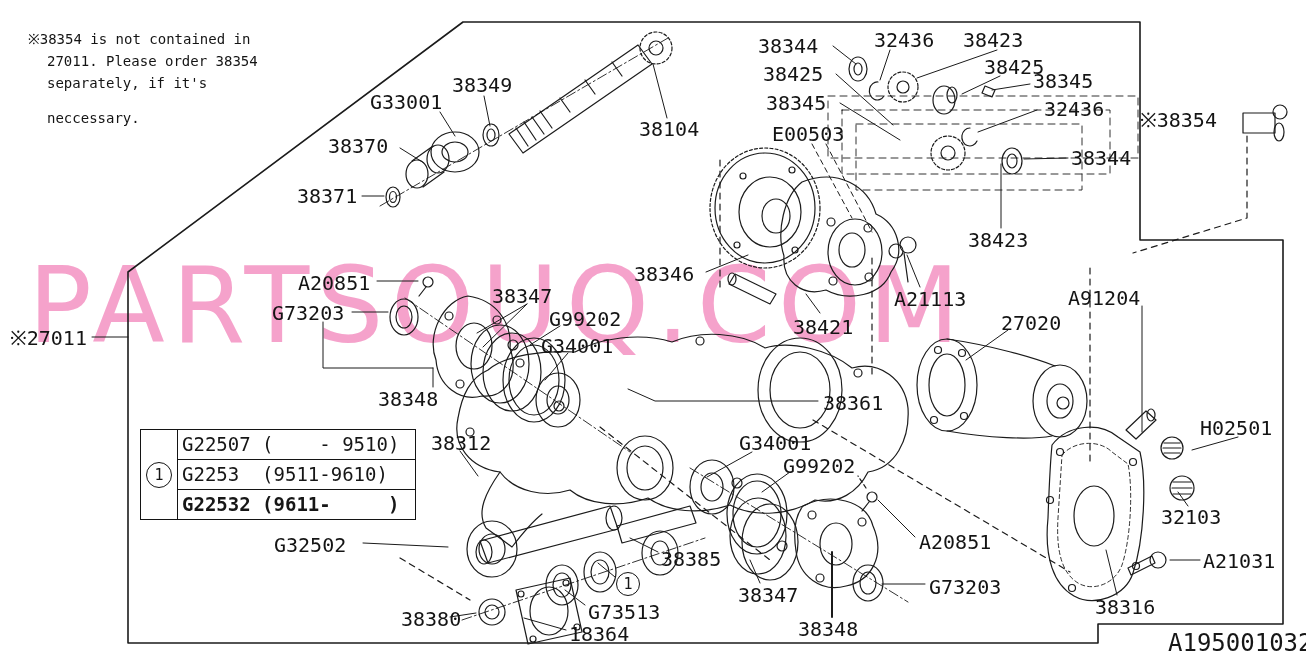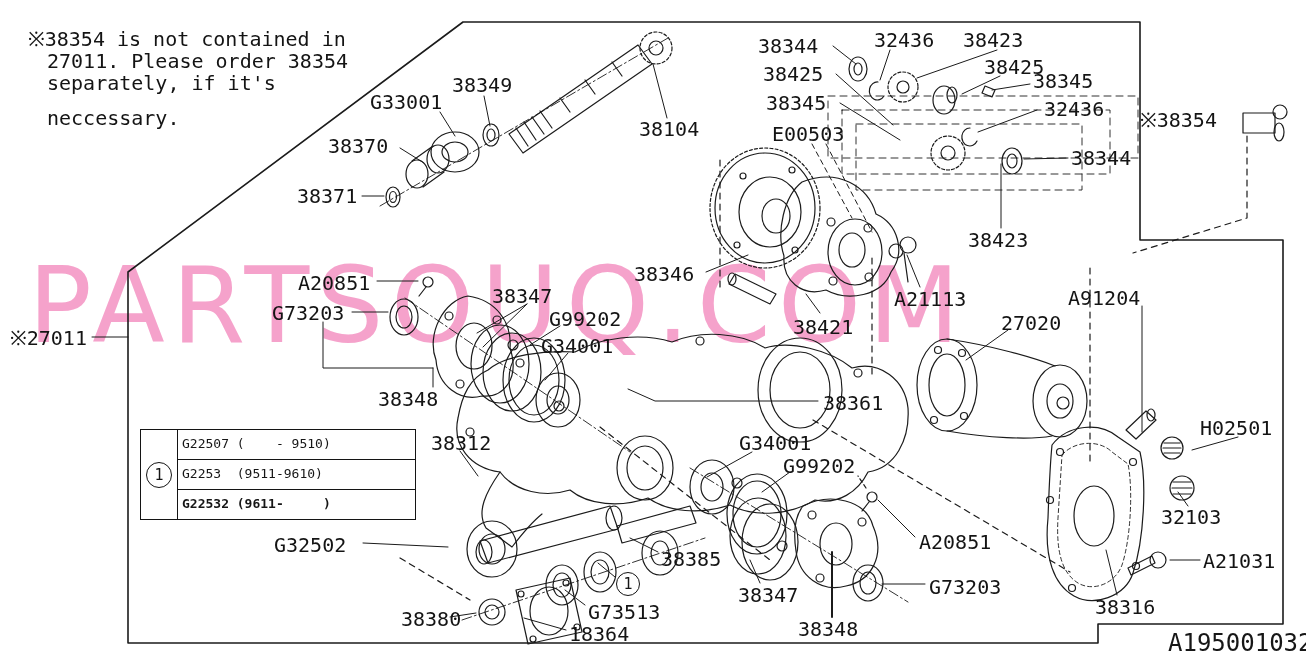--- a/index.html
+++ b/index.html
@@ -10,29 +10,29 @@
   .watermark{
     position:absolute;left:28px;top:244px;font-family:"DejaVu Sans",sans-serif;
     font-size:106px;font-weight:normal;letter-spacing:7px;color:#ec4899;opacity:.5;
     white-space:pre;user-select:none;
   }
   svg.draw{position:absolute;left:0;top:0;}
   .lbl{
     position:absolute;font-size:20px;line-height:20px;white-space:pre;
     letter-spacing:0px;color:#141414;
   }
-  .note{position:absolute;font-size:20px;line-height:22px;white-space:pre;color:#141414;}
+  .note{position:absolute;font-size:14px;line-height:22px;white-space:pre;color:#141414;}
   .callout{
     position:absolute;width:22px;height:22px;border:1.4px solid #141414;border-radius:50%;
     font-size:15px;line-height:22px;text-align:center;background:#fff;
   }
   .ptable{position:absolute;left:140px;top:429px;width:274px;height:89px;border:1.6px solid #141414;display:flex;}
   .ptable .mark-cell{width:36px;border-right:1.6px solid #141414;display:flex;align-items:center;justify-content:center;}
   .ptable .rows{flex:1;display:flex;flex-direction:column;}
-  .ptable .trow{flex:1;border-bottom:1.6px solid #141414;font-size:13px;line-height:28px;padding-left:4px;white-space:pre;}
+  .ptable .trow{flex:1;border-bottom:1.6px solid #141414;font-size:19px;line-height:28px;padding-left:4px;white-space:pre;}
   .ptable .trow:last-child{border-bottom:none;font-weight:bold;}
   .m-circle{width:24px;height:24px;border:1.4px solid #141414;border-radius:50%;font-size:15px;line-height:24px;text-align:center;}
   .refnum{position:absolute;left:1168px;top:629px;font-size:24px;}
 </style>
 </head>
 <body>
 
 <div class="stage">
 
   <div class="watermark">PARTSOUQ.COM</div>

